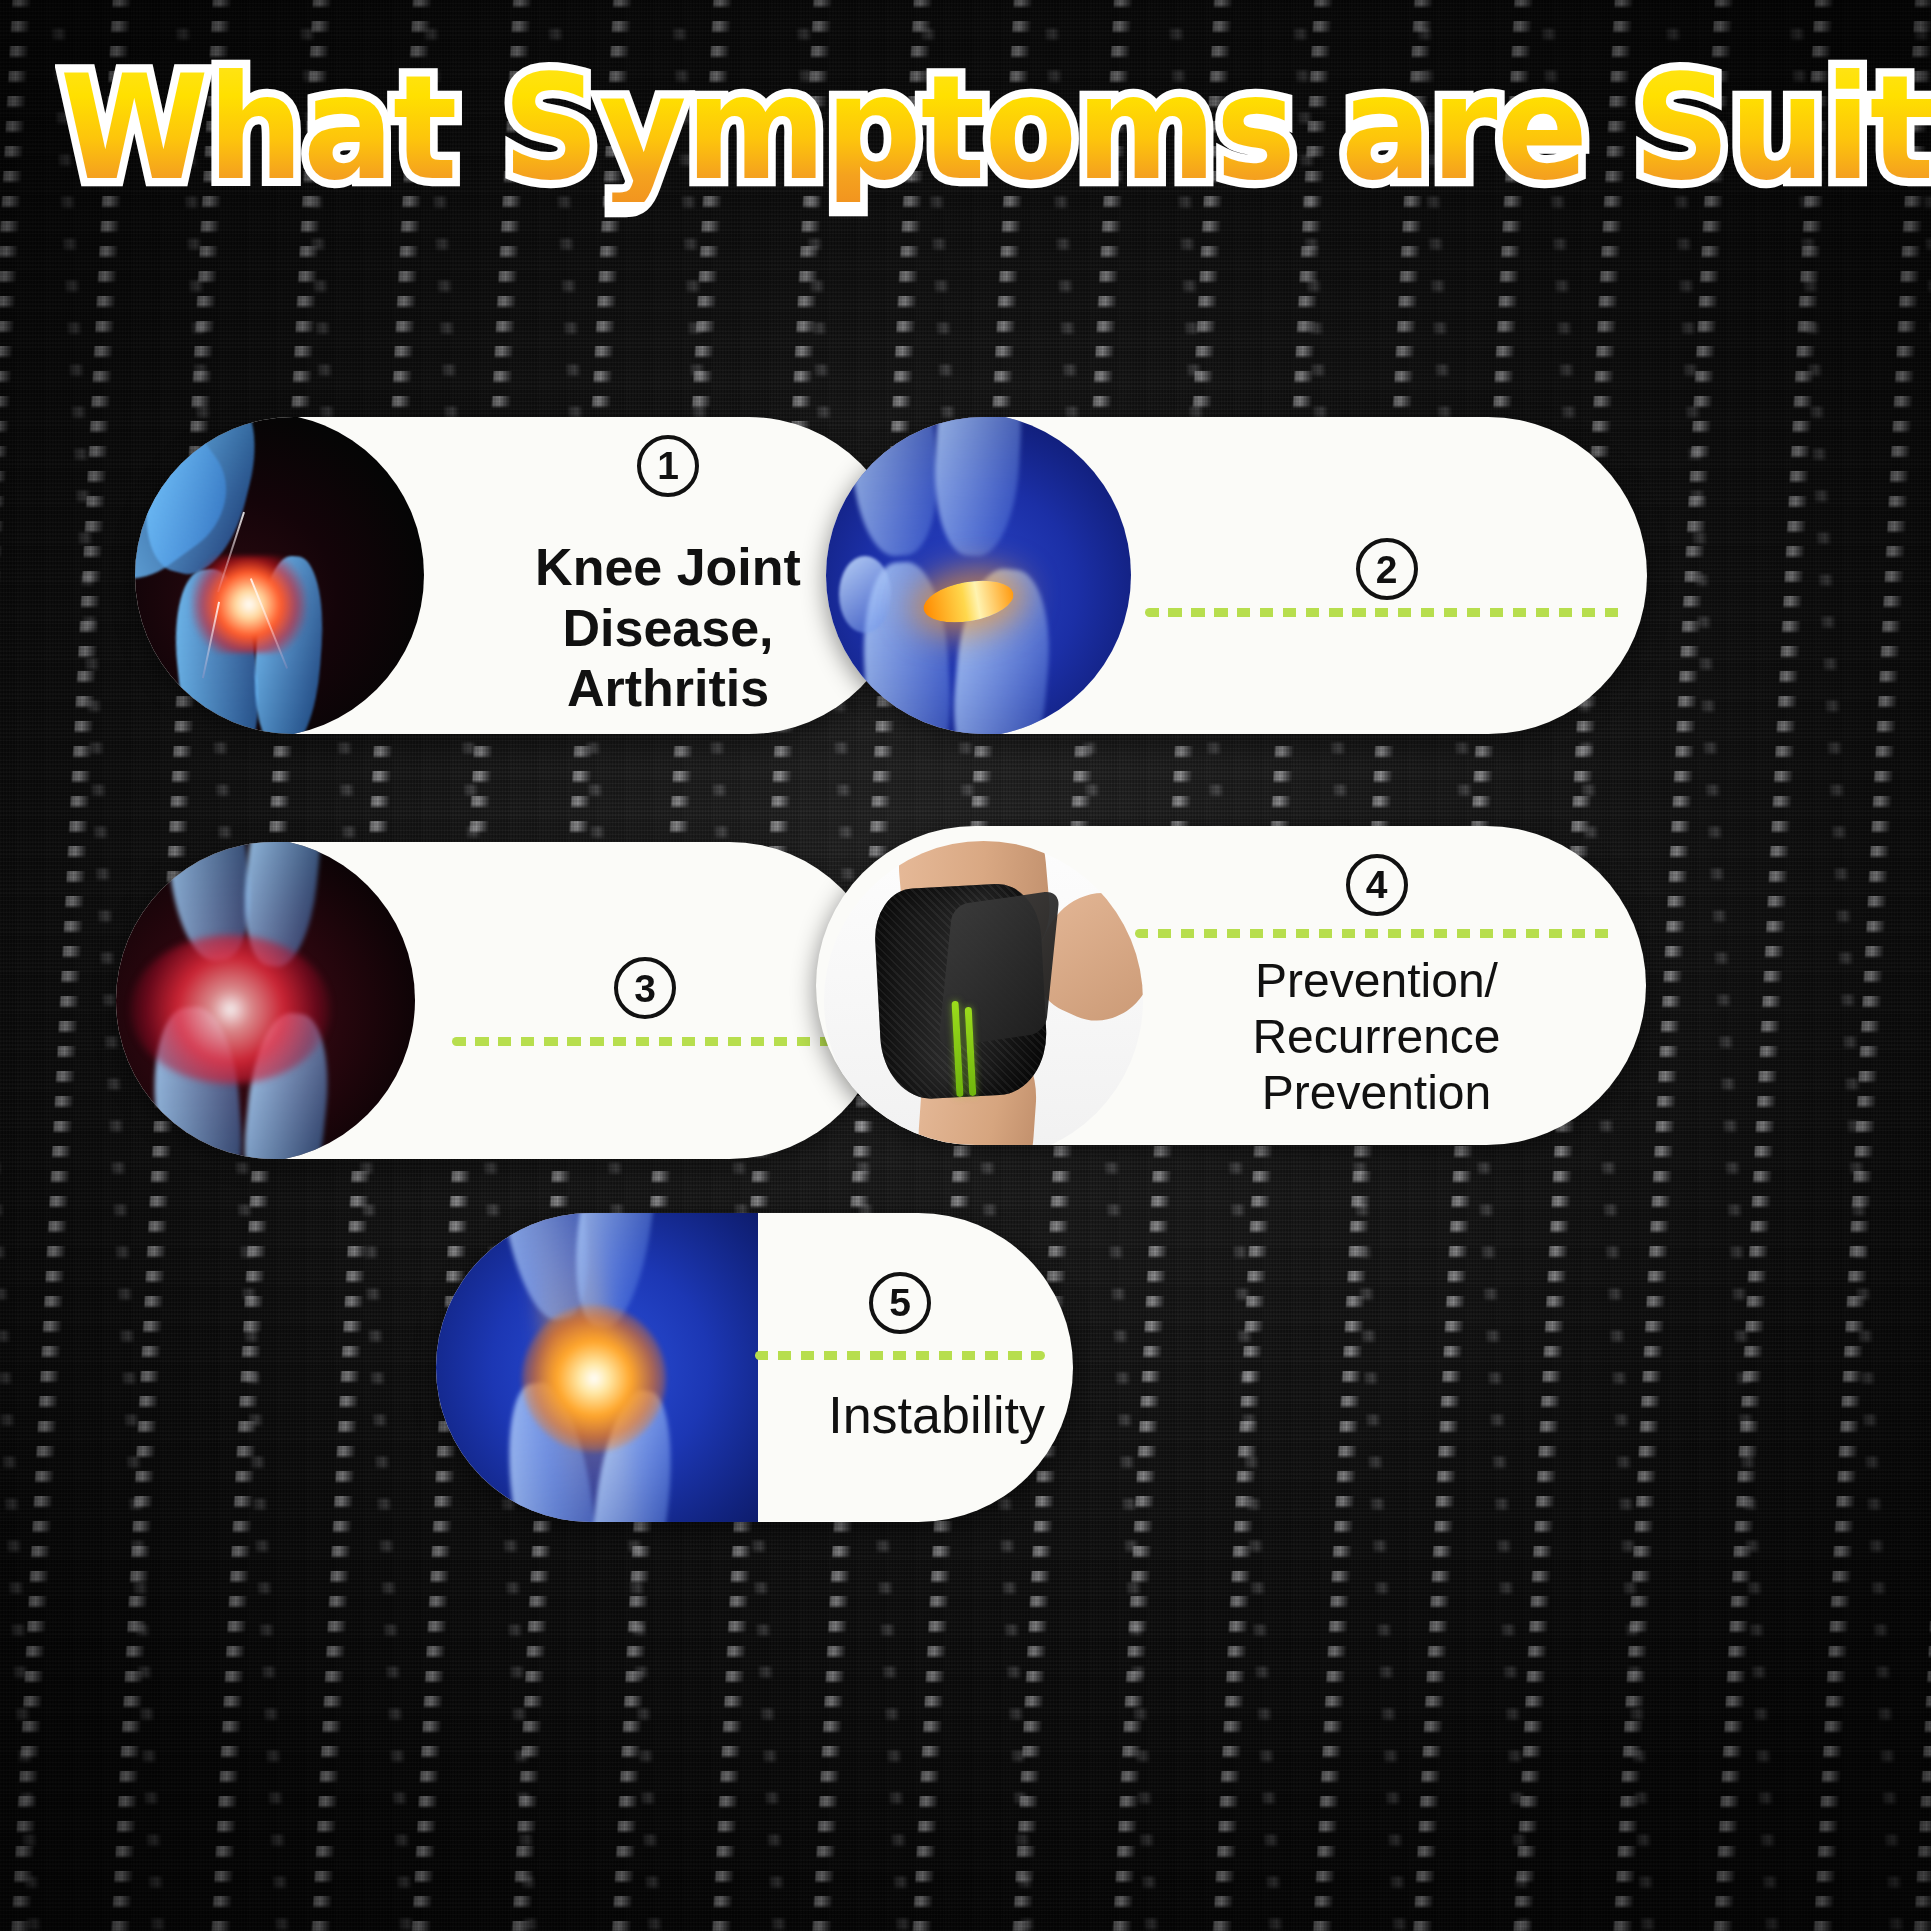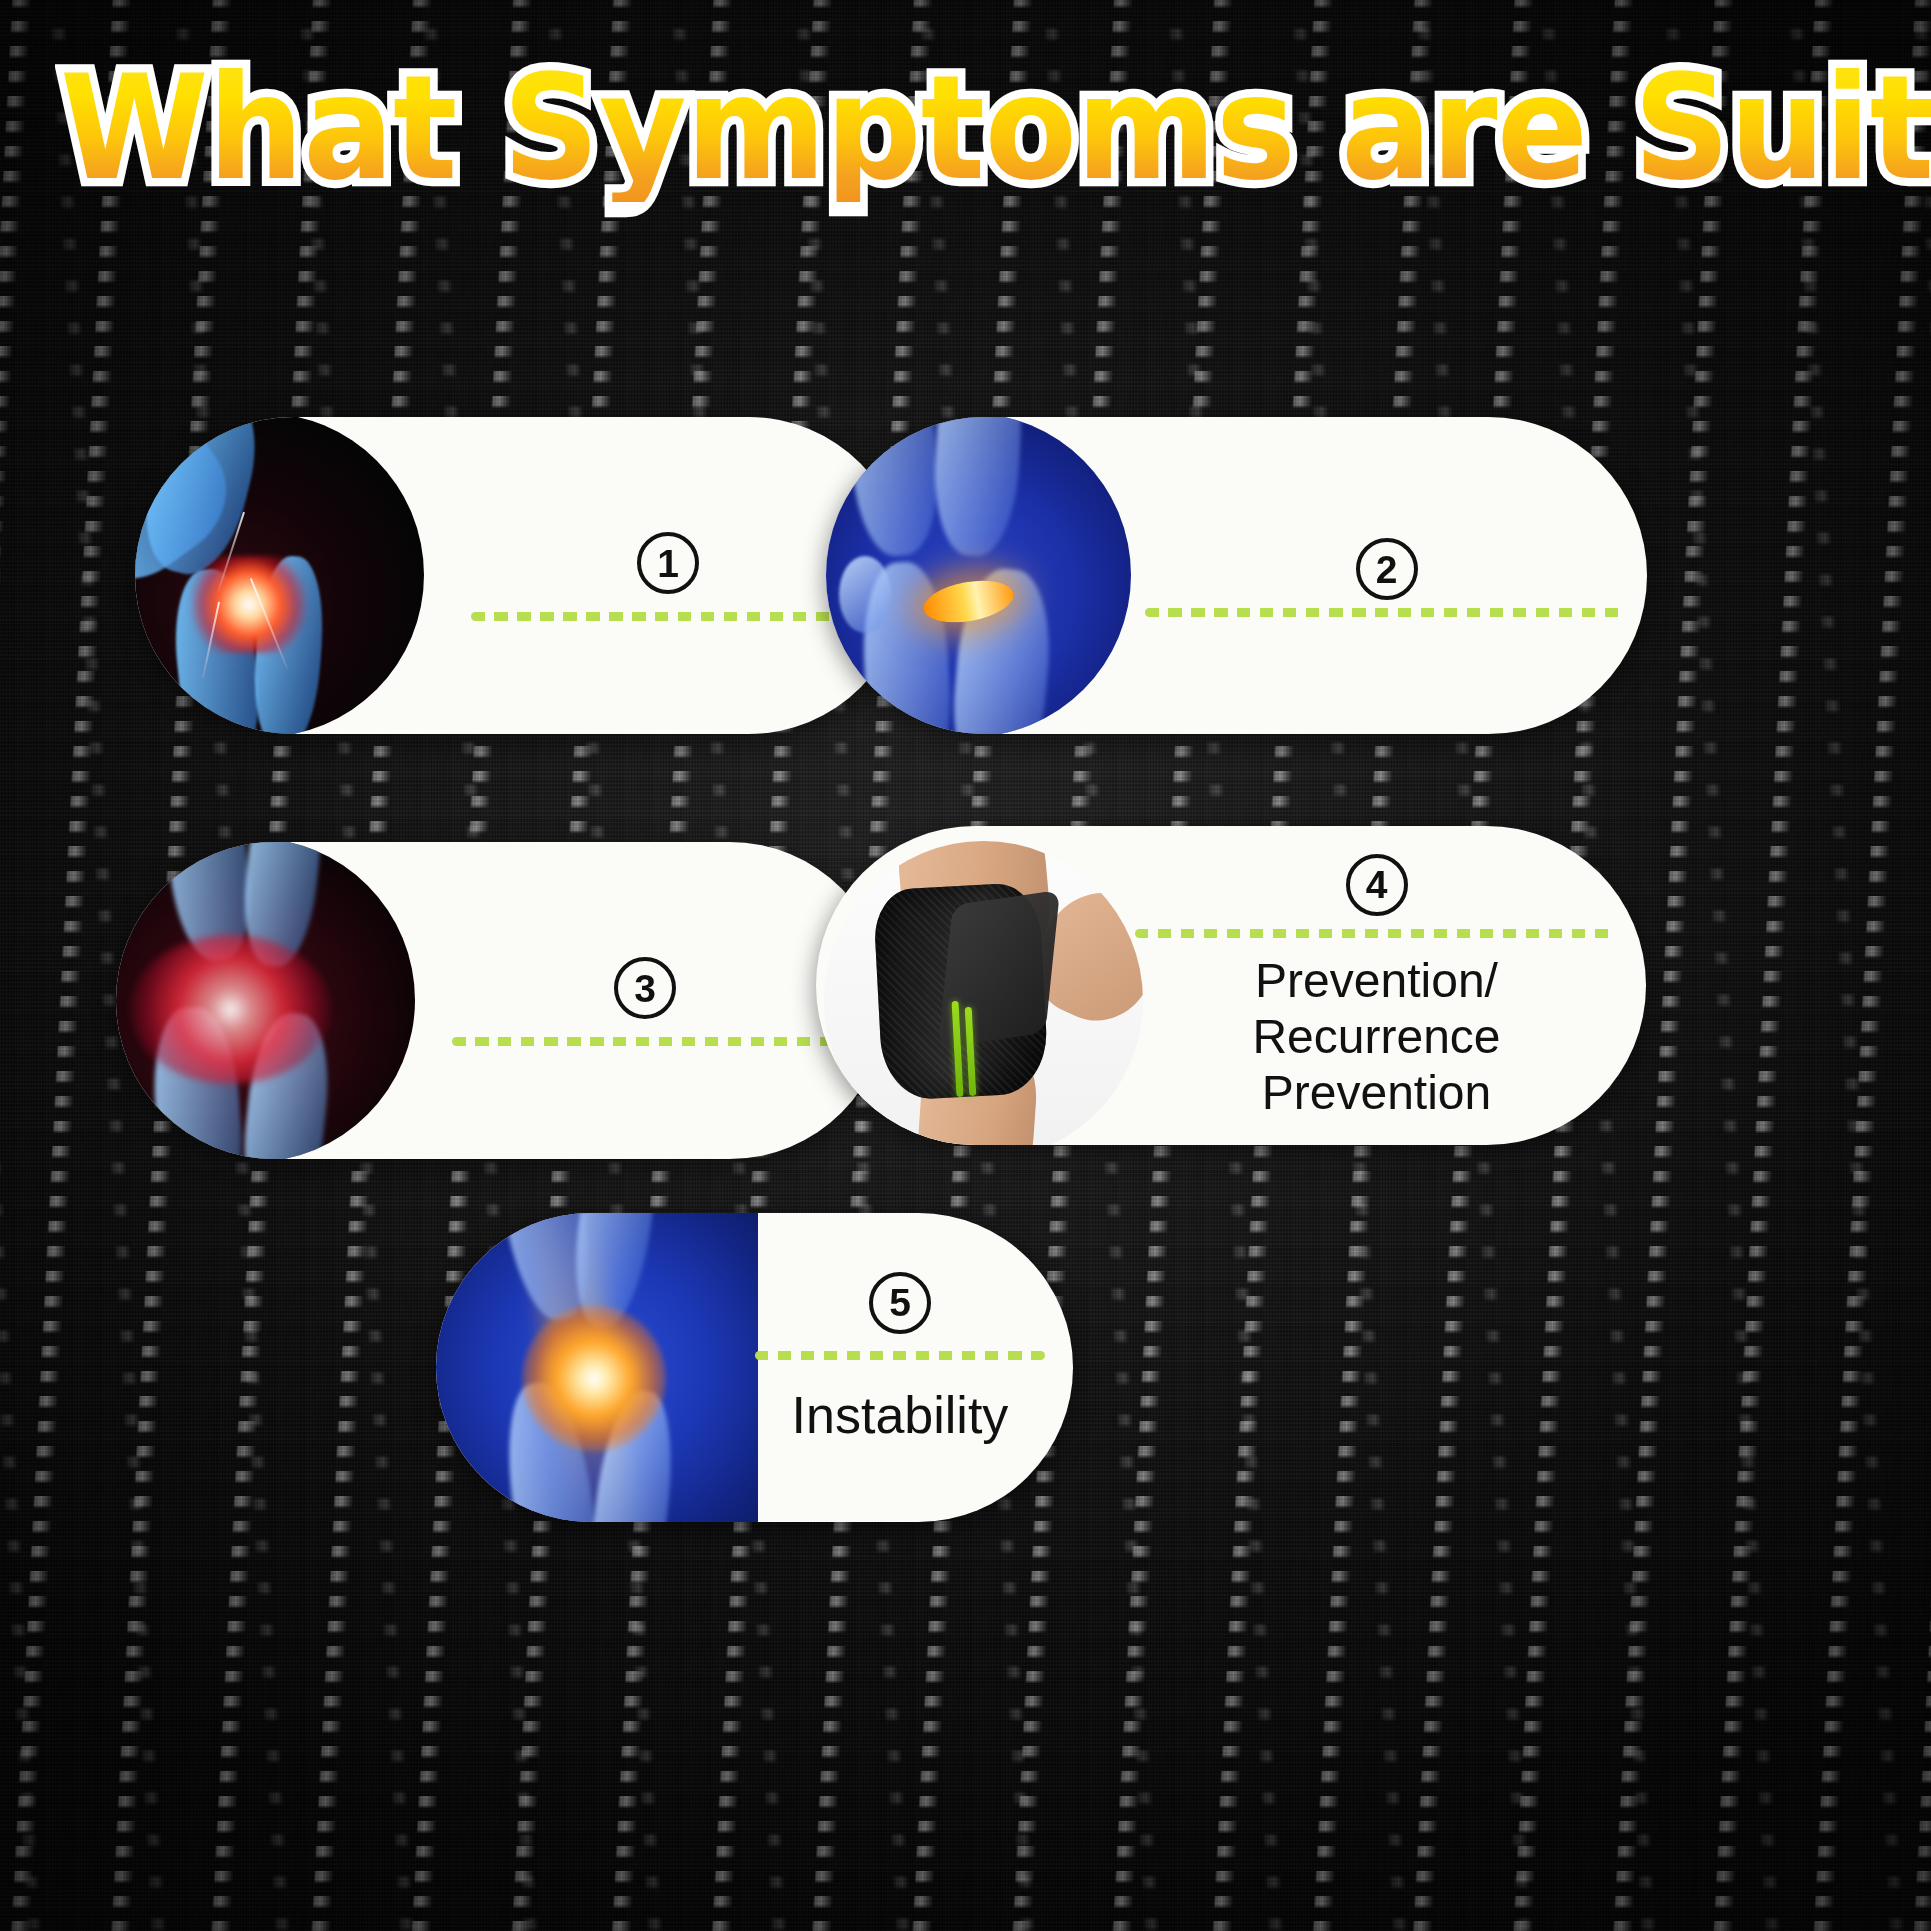--- a/index.html
+++ b/index.html
@@ -399,20 +399,22 @@
           <div class="bolt" style="left:40%; top:30%; height:26%; transform:rotate(18deg);"></div>
           <div class="bolt" style="left:52%; top:50%; height:30%; transform:rotate(-22deg);"></div>
           <div class="bolt" style="left:34%; top:58%; height:24%; transform:rotate(12deg);"></div>
         </div>
       </div>
       <div class="body" style="left:336px; top:39px; width:394px; height:241px;">
         <div class="badge-row" style="justify-content:center; margin-bottom:17.4px;">
           <div class="badge">1</div>
         </div>
         <div class="dash" style="width:100%;"></div>
+        <div class="ctext" style="font-size:52px; font-weight:bold; margin-top:23px; text-align:center;">Knee Joint Disease,
+Arthritis</div>
       </div>
     </div>
   </div>
 
   <div class="card" style="left:826px; top:417px; width:821px; height:317px;">
     <div class="card-inner">
       <div class="thumb" style="left:-19.3px; top:-3.9px; width:324px; height:324px;">
         <div class="xr xr2">
           <div class="bone b1"></div>
             <div class="bone b2"></div>
@@ -486,19 +488,19 @@
           <div class="bone b3"></div>
             <div class="bone b4"></div>
           <div class="hot"></div>
         </div>
       </div>
       <div class="body" style="left:319px; top:25px; width:290px; height:241px;">
         <div class="badge-row" style="justify-content:center; margin-bottom:17.4px;">
           <div class="badge">5</div>
         </div>
         <div class="dash" style="width:100%;"></div>
-        <div class="ctext" style="font-size:52px; font-weight:normal; margin-top:25px; text-align:center;">Instability</div>
+        <div class="ctext" style="font-size:52px; font-weight:normal; margin-top:25px; text-align:right;">Instability</div>
       </div>
     </div>
   </div>
 
 </div>
 
 
 </body></html>

